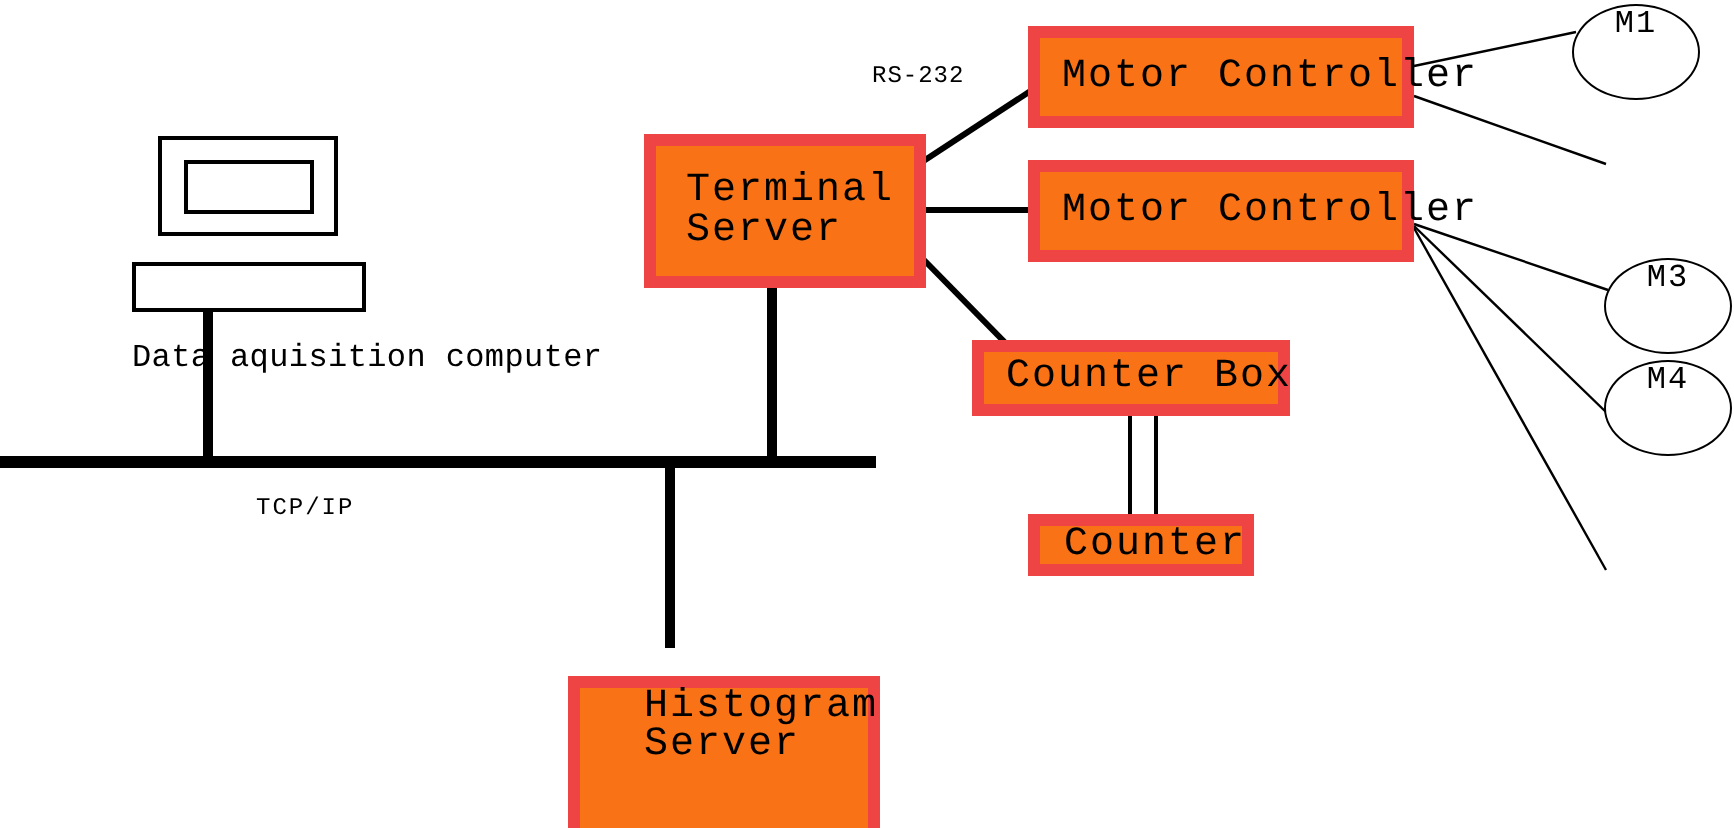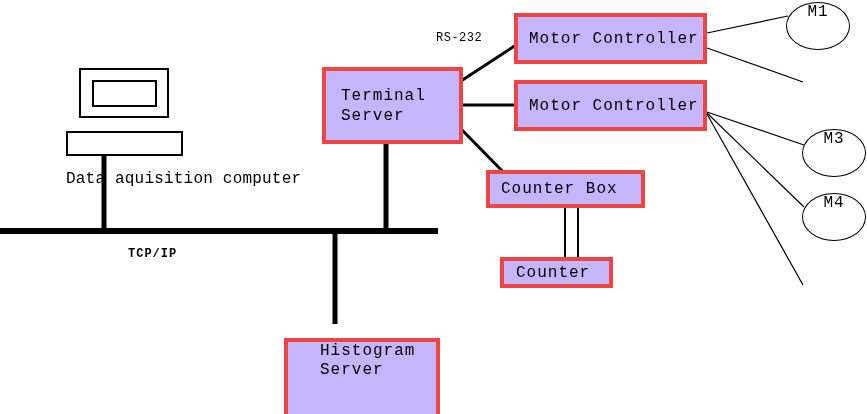--- a/index.html
+++ b/index.html
@@ -8,27 +8,27 @@
     width: 867px;
     height: 414px;
     background: #ffffff;
     font-family: "Liberation Mono", "DejaVu Sans Mono", monospace;
     color: #000000;
     overflow: hidden;
   }
   #wires { position: absolute; left: 0; top: 0; width: 867px; height: 414px; }
   .node {
     position: absolute;
-    border: 4px solid #ef4444;
-    background: #c4b5fd;
+    border: 6px solid #ef4444;
+    background: #f97316;
     box-sizing: border-box;
     display: flex;
     flex-direction: column;
     justify-content: center;
-    font-size: 16px;
+    font-size: 20px;
     line-height: 20px;
     letter-spacing: 1px;
     white-space: nowrap;
   }
   .ellipse {
     position: absolute;
     width: 64px;
     height: 48px;
     border: 1.5px solid #000;
     border-radius: 50%;
@@ -51,33 +51,33 @@
     position: absolute;
     border: 2px solid #000;
     background: #fff;
     box-sizing: border-box;
   }
   
   #terminal-server { left: 322px; top: 67px;  width: 141px; height: 77px; padding-left: 15px; }
   #motor-controller-1 { left: 514px; top: 13px;  width: 193px; height: 51px; padding-left: 11px; }
   #motor-controller-2 { left: 514px; top: 80px;  width: 193px; height: 51px; padding-left: 11px; }
   #counter-box { left: 486px; top: 170px; width: 159px; height: 38px; padding-left: 11px; }
-  #counter     { left: 500px; top: 257px; width: 113px; height: 31px; padding-left: 12px; }
+  #counter     { left: 514px; top: 257px; width: 113px; height: 31px; padding-left: 12px; }
   #histogram-memory { left: 284px; top: 323px; width: 156px; height: 91px;
                       justify-content: flex-start; padding-top: 0; padding-left: 32px; line-height: 19px; margin-top: 15px; }
   #m1 { left: 786px; top: 2px;   }
   #m2 { left: 801px; top: 65px;  }
   #m3 { left: 802px; top: 129px; }
-  #m4 { left: 802px; top: 193px; }
+  #m4 { left: 802px; top: 180px; }
   #m5 { left: 801px; top: 274px; }
   #monitor-outer  { left: 79px; top: 68px;  width: 90px;  height: 50px; }
   #monitor-screen { left: 92px; top: 80px;  width: 65px;  height: 27px; }
   #keyboard       { left: 66px; top: 131px; width: 117px; height: 25px; }
   #computer-caption { left: 66px;  top: 171px; font-size: 16px; letter-spacing: 0.2px; }
-  #tcpip-label      { left: 128px; top: 246px; font-weight: bold; }
+  #tcpip-label      { left: 128px; top: 246px; }
   #rs232-label      { left: 436px; top: 30px; letter-spacing: 0.5px; }
 </style>
 </head>
 <body>
 
 <div id="canvas">
 
   <svg id="wires" viewBox="0 0 867 414" xmlns="http://www.w3.org/2000/svg">
 
     <line x1="0" y1="231" x2="438" y2="231" stroke="#000" stroke-width="6"></line>

